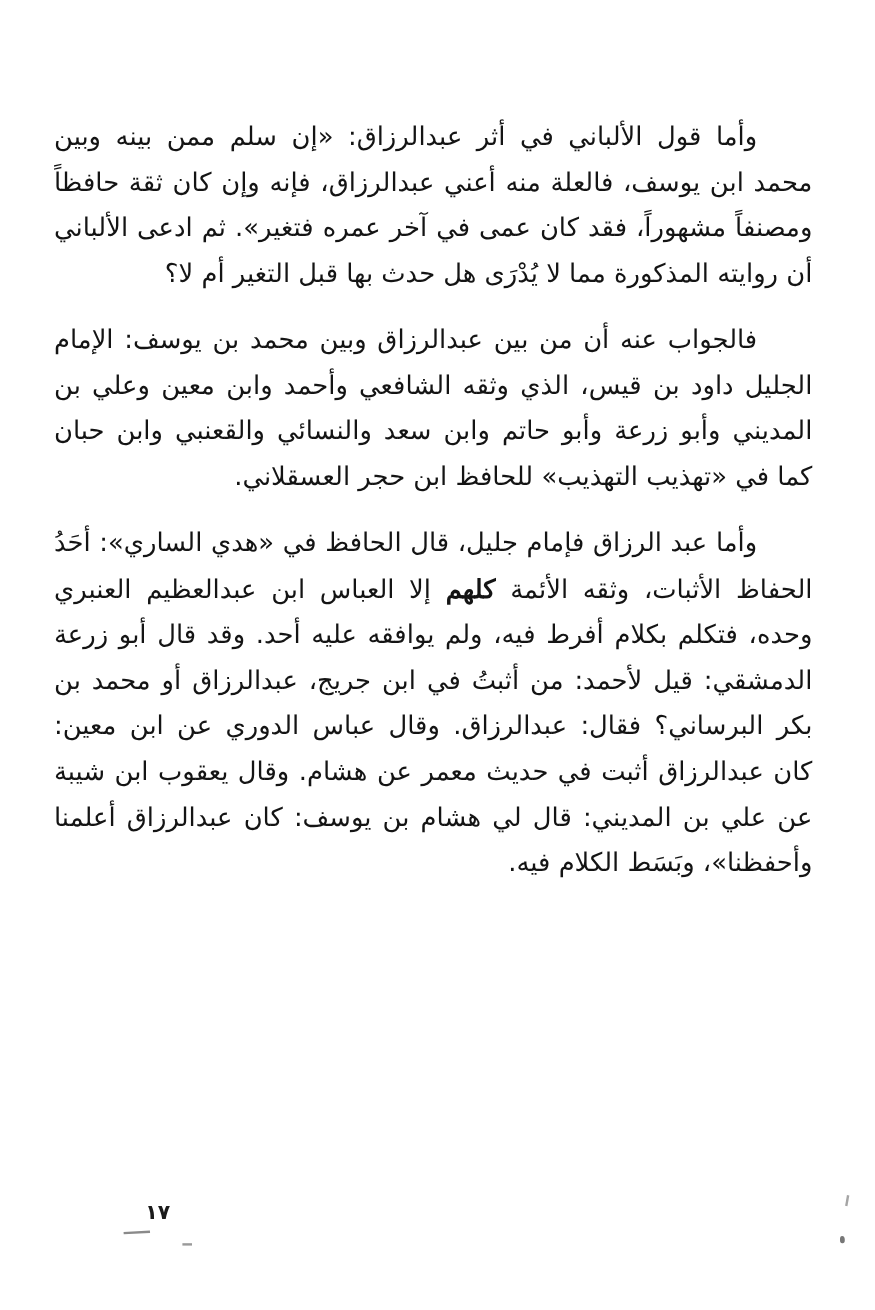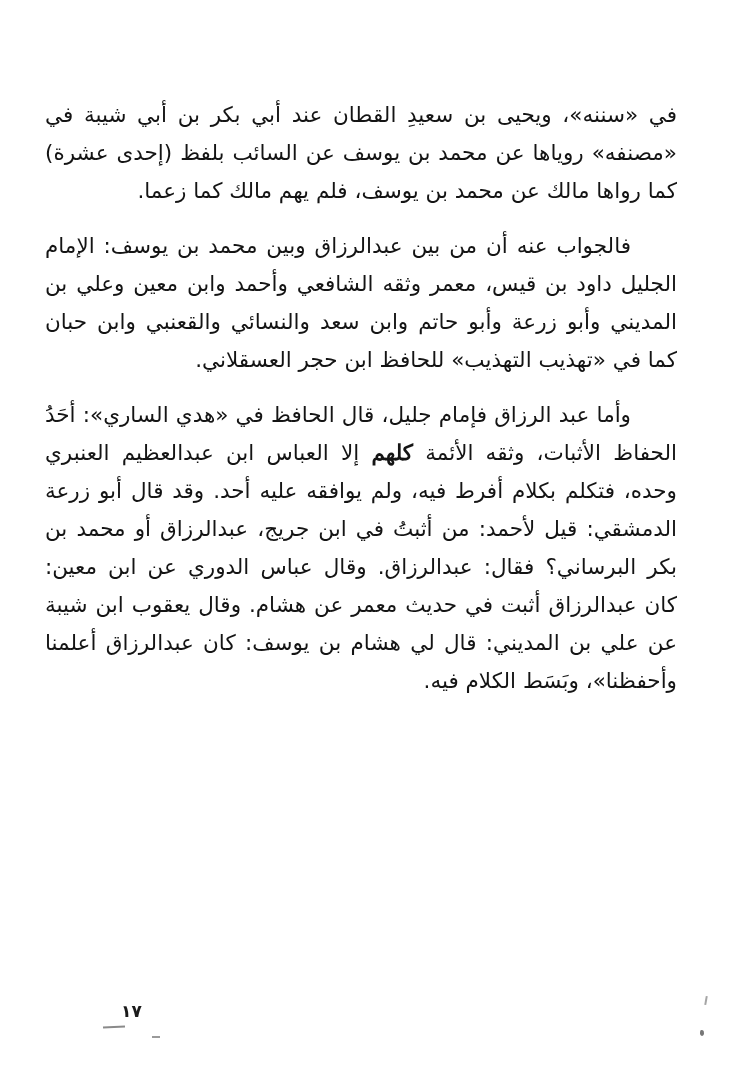--- a/index.html
+++ b/index.html
@@ -85,24 +85,24 @@
     transform: rotate(10deg);
   }
 </style>
 </head>
 <body>
 
 <div class="page">
 
   <div class="text-block">
 
-    <p>في «سننه»، ويحيى بن سعيدِ القطان عند أبي بكر بن أبي شيبة في «مصنفه» روياها عن محمد بن يوسف عن السائب بلفظ (إحدى عشرة) كما رواها مالك عن محمد بن يوسف، فلم يهم مالك كما زعما.</p>
 
+    <p class="indent">وأما قول الألباني في أثر عبدالرزاق: «إن سلم ممن بينه وبين محمد ابن يوسف، فالعلة منه أعني عبدالرزاق، فإنه وإن كان ثقة حافظاً ومصنفاً مشهوراً، فقد كان عمى في آخر عمره فتغير». ثم ادعى الألباني أن روايته المذكورة مما لا يُدْرَى هل حدث بها قبل التغير أم لا؟</p>
 
-    <p class="indent">فالجواب عنه أن من بين عبدالرزاق وبين محمد بن يوسف: الإمام الجليل داود بن قيس، معمر وثقه الشافعي وأحمد وابن معين وعلي بن المديني وأبو زرعة وأبو حاتم وابن سعد والنسائي والقعنبي وابن حبان كما في «تهذيب التهذيب» للحافظ ابن حجر العسقلاني.</p>
+    <p class="indent">فالجواب عنه أن من بين عبدالرزاق وبين محمد بن يوسف: الإمام الجليل داود بن قيس، الذي وثقه الشافعي وأحمد وابن معين وعلي بن المديني وأبو زرعة وأبو حاتم وابن سعد والنسائي والقعنبي وابن حبان كما في «تهذيب التهذيب» للحافظ ابن حجر العسقلاني.</p>
 
     <p class="indent"><span>وأما عبد الرزاق فإمام جليل، قال الحافظ في «هدي الساري»: أحَدُ الحفاظ الأثبات، وثقه الأئمة </span><span class="bold-word">كلهم</span><span> إلا العباس ابن عبدالعظيم العنبري وحده، فتكلم بكلام أفرط فيه، ولم يوافقه عليه أحد. وقد قال أبو زرعة الدمشقي: قيل لأحمد: من أثبتُ في ابن جريج، عبدالرزاق أو محمد بن بكر البرساني؟ فقال: عبدالرزاق. وقال عباس الدوري عن ابن معين: كان عبدالرزاق أثبت في حديث معمر عن هشام. وقال يعقوب ابن شيبة عن علي بن المديني: قال لي هشام بن يوسف: كان عبدالرزاق أعلمنا وأحفظنا»، وبَسَط الكلام فيه.</span></p>
 
 
   </div>
 
   <div class="page-number">١٧</div>
 
   <div class="artifact dash"></div>
   <div class="artifact speck-1"></div>

